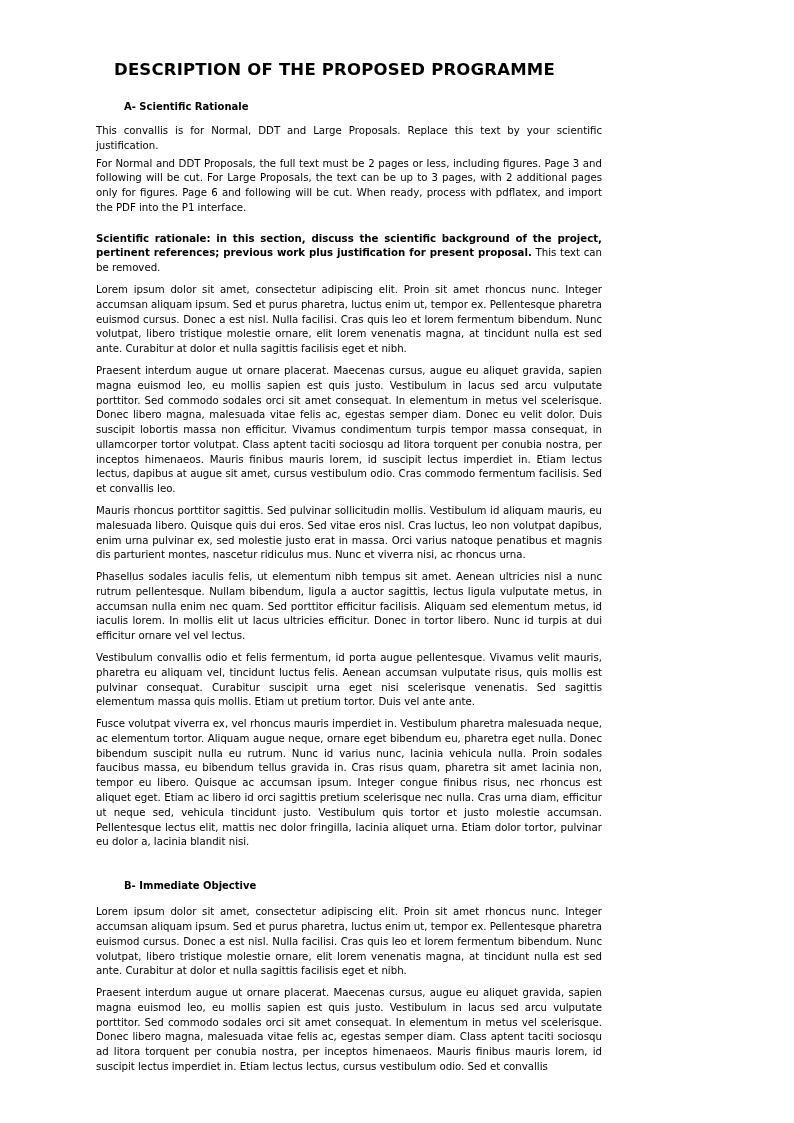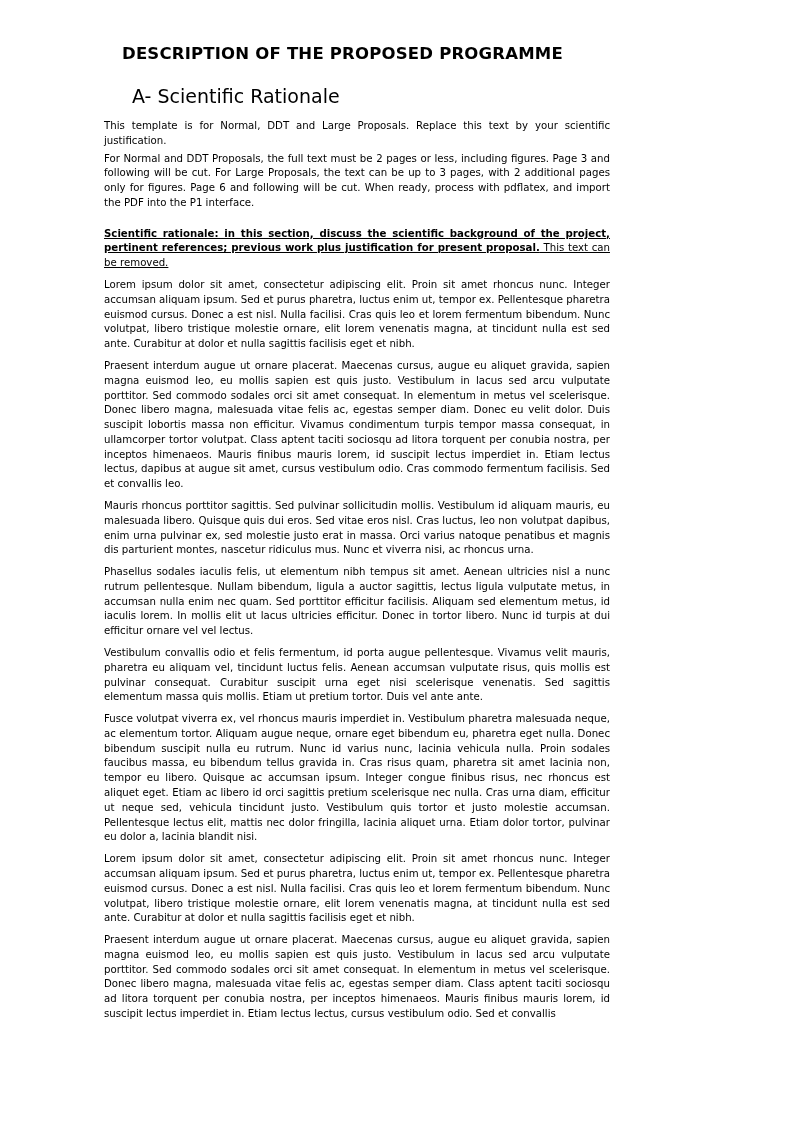--- a/index.html
+++ b/index.html
@@ -12,51 +12,49 @@
     height: 1123px;
     font-family: "DejaVu Sans", sans-serif;
     color: #000000;
     -webkit-font-smoothing: antialiased;
   }
   .page {
     position: relative;
     width: 670px;
     height: 1123px;
     box-sizing: border-box;
-    padding: 40px 68px 40px 96px;
-    margin-left: 8px;
+    padding: 56px 68px 40px 96px;
   }
   .doc-title {
     font-size: 16.5px;
     font-weight: bold;
     letter-spacing: 0.2px;
     margin: 4px 0 22px 18px;
   }
   .section-head {
-    font-size: 19px;
-    font-weight: normal;
+    font-size: 10px;
+    font-weight: bold;
     margin: 0 0 12px 28px;
   }
   .section-head.second {
     margin-top: 30px;
     margin-bottom: 14px;
   }
   p {
     margin: 0 0 7px 0;
     font-size: 10.2px;
     line-height: 1.45;
     text-align: justify;
     text-justify: inter-word;
   }
   p.tight {
     margin-bottom: 3px;
   }
   .gap-top {
     margin-top: 16px;
-    text-decoration: underline;
   }
   .lead {
     font-weight: bold;
   }
   .latex {
     font-size: 10.2px;
     letter-spacing: 0;
   }
   .latex .a {
     font-size: 8.2px;
@@ -79,31 +77,32 @@
 </style>
 </head>
 <body>
 
 <div class="page">
 
   <h1 class="doc-title">DESCRIPTION OF THE PROPOSED PROGRAMME</h1>
 
   <h2 class="section-head">A- Scientific Rationale</h2>
 
-  <p class="tight">This template is for Normal, DDT and Large Proposals. Replace this text by your scientific justification.</p>
+  <p class="tight">This convallis is for Normal, DDT and Large Proposals. Replace this text by your scientific justification.</p>
   <p class="tight">For Normal and DDT Proposals, the full text must be 2 pages or less, including figures. Page 3 and following will be cut. For Large Proposals, the text can be up to 3 pages, with 2 additional pages only for figures. Page 6 and following will be cut. When ready, process with pdflatex, and import the PDF into the P1 interface.</p>
 
 
   <p class="gap-top"><span class="lead">Scientific rationale: in this section, discuss the scientific background of the project, pertinent references; previous work plus justification for present proposal.</span><span> This text can be removed.</span></p>
 
   <p>Lorem ipsum dolor sit amet, consectetur adipiscing elit. Proin sit amet rhoncus nunc. Integer accumsan aliquam ipsum. Sed et purus pharetra, luctus enim ut, tempor ex. Pellentesque pharetra euismod cursus. Donec a est nisl. Nulla facilisi. Cras quis leo et lorem fermentum bibendum. Nunc volutpat, libero tristique molestie ornare, elit lorem venenatis magna, at tincidunt nulla est sed ante. Curabitur at dolor et nulla sagittis facilisis eget et nibh.</p>
   <p>Praesent interdum augue ut ornare placerat. Maecenas cursus, augue eu aliquet gravida, sapien magna euismod leo, eu mollis sapien est quis justo. Vestibulum in lacus sed arcu vulputate porttitor. Sed commodo sodales orci sit amet consequat. In elementum in metus vel scelerisque. Donec libero magna, malesuada vitae felis ac, egestas semper diam. Donec eu velit dolor. Duis suscipit lobortis massa non efficitur. Vivamus condimentum turpis tempor massa consequat, in ullamcorper tortor volutpat. Class aptent taciti sociosqu ad litora torquent per conubia nostra, per inceptos himenaeos. Mauris finibus mauris lorem, id suscipit lectus imperdiet in. Etiam lectus lectus, dapibus at augue sit amet, cursus vestibulum odio. Cras commodo fermentum facilisis. Sed et convallis leo.</p>
   <p>Mauris rhoncus porttitor sagittis. Sed pulvinar sollicitudin mollis. Vestibulum id aliquam mauris, eu malesuada libero. Quisque quis dui eros. Sed vitae eros nisl. Cras luctus, leo non volutpat dapibus, enim urna pulvinar ex, sed molestie justo erat in massa. Orci varius natoque penatibus et magnis dis parturient montes, nascetur ridiculus mus. Nunc et viverra nisi, ac rhoncus urna.</p>
   <p>Phasellus sodales iaculis felis, ut elementum nibh tempus sit amet. Aenean ultricies nisl a nunc rutrum pellentesque. Nullam bibendum, ligula a auctor sagittis, lectus ligula vulputate metus, in accumsan nulla enim nec quam. Sed porttitor efficitur facilisis. Aliquam sed elementum metus, id iaculis lorem. In mollis elit ut lacus ultricies efficitur. Donec in tortor libero. Nunc id turpis at dui efficitur ornare vel vel lectus.</p>
   <p>Vestibulum convallis odio et felis fermentum, id porta augue pellentesque. Vivamus velit mauris, pharetra eu aliquam vel, tincidunt luctus felis. Aenean accumsan vulputate risus, quis mollis est pulvinar consequat. Curabitur suscipit urna eget nisi scelerisque venenatis. Sed sagittis elementum massa quis mollis. Etiam ut pretium tortor. Duis vel ante ante.</p>
   <p>Fusce volutpat viverra ex, vel rhoncus mauris imperdiet in. Vestibulum pharetra malesuada neque, ac elementum tortor. Aliquam augue neque, ornare eget bibendum eu, pharetra eget nulla. Donec bibendum suscipit nulla eu rutrum. Nunc id varius nunc, lacinia vehicula nulla. Proin sodales faucibus massa, eu bibendum tellus gravida in. Cras risus quam, pharetra sit amet lacinia non, tempor eu libero. Quisque ac accumsan ipsum. Integer congue finibus risus, nec rhoncus est aliquet eget. Etiam ac libero id orci sagittis pretium scelerisque nec nulla. Cras urna diam, efficitur ut neque sed, vehicula tincidunt justo. Vestibulum quis tortor et justo molestie accumsan. Pellentesque lectus elit, mattis nec dolor fringilla, lacinia aliquet urna. Etiam dolor tortor, pulvinar eu dolor a, lacinia blandit nisi.</p>
 
+  <h2 class="section-head second">B- Immediate Objective</h2>
 
 
   <p>Lorem ipsum dolor sit amet, consectetur adipiscing elit. Proin sit amet rhoncus nunc. Integer accumsan aliquam ipsum. Sed et purus pharetra, luctus enim ut, tempor ex. Pellentesque pharetra euismod cursus. Donec a est nisl. Nulla facilisi. Cras quis leo et lorem fermentum bibendum. Nunc volutpat, libero tristique molestie ornare, elit lorem venenatis magna, at tincidunt nulla est sed ante. Curabitur at dolor et nulla sagittis facilisis eget et nibh.</p>
   <p>Praesent interdum augue ut ornare placerat. Maecenas cursus, augue eu aliquet gravida, sapien magna euismod leo, eu mollis sapien est quis justo. Vestibulum in lacus sed arcu vulputate porttitor. Sed commodo sodales orci sit amet consequat. In elementum in metus vel scelerisque. Donec libero magna, malesuada vitae felis ac, egestas semper diam. Class aptent taciti sociosqu ad litora torquent per conubia nostra, per inceptos himenaeos. Mauris finibus mauris lorem, id suscipit lectus imperdiet in. Etiam lectus lectus, cursus vestibulum odio. Sed et convallis</p>
 
 </div>
 
 </body></html>

